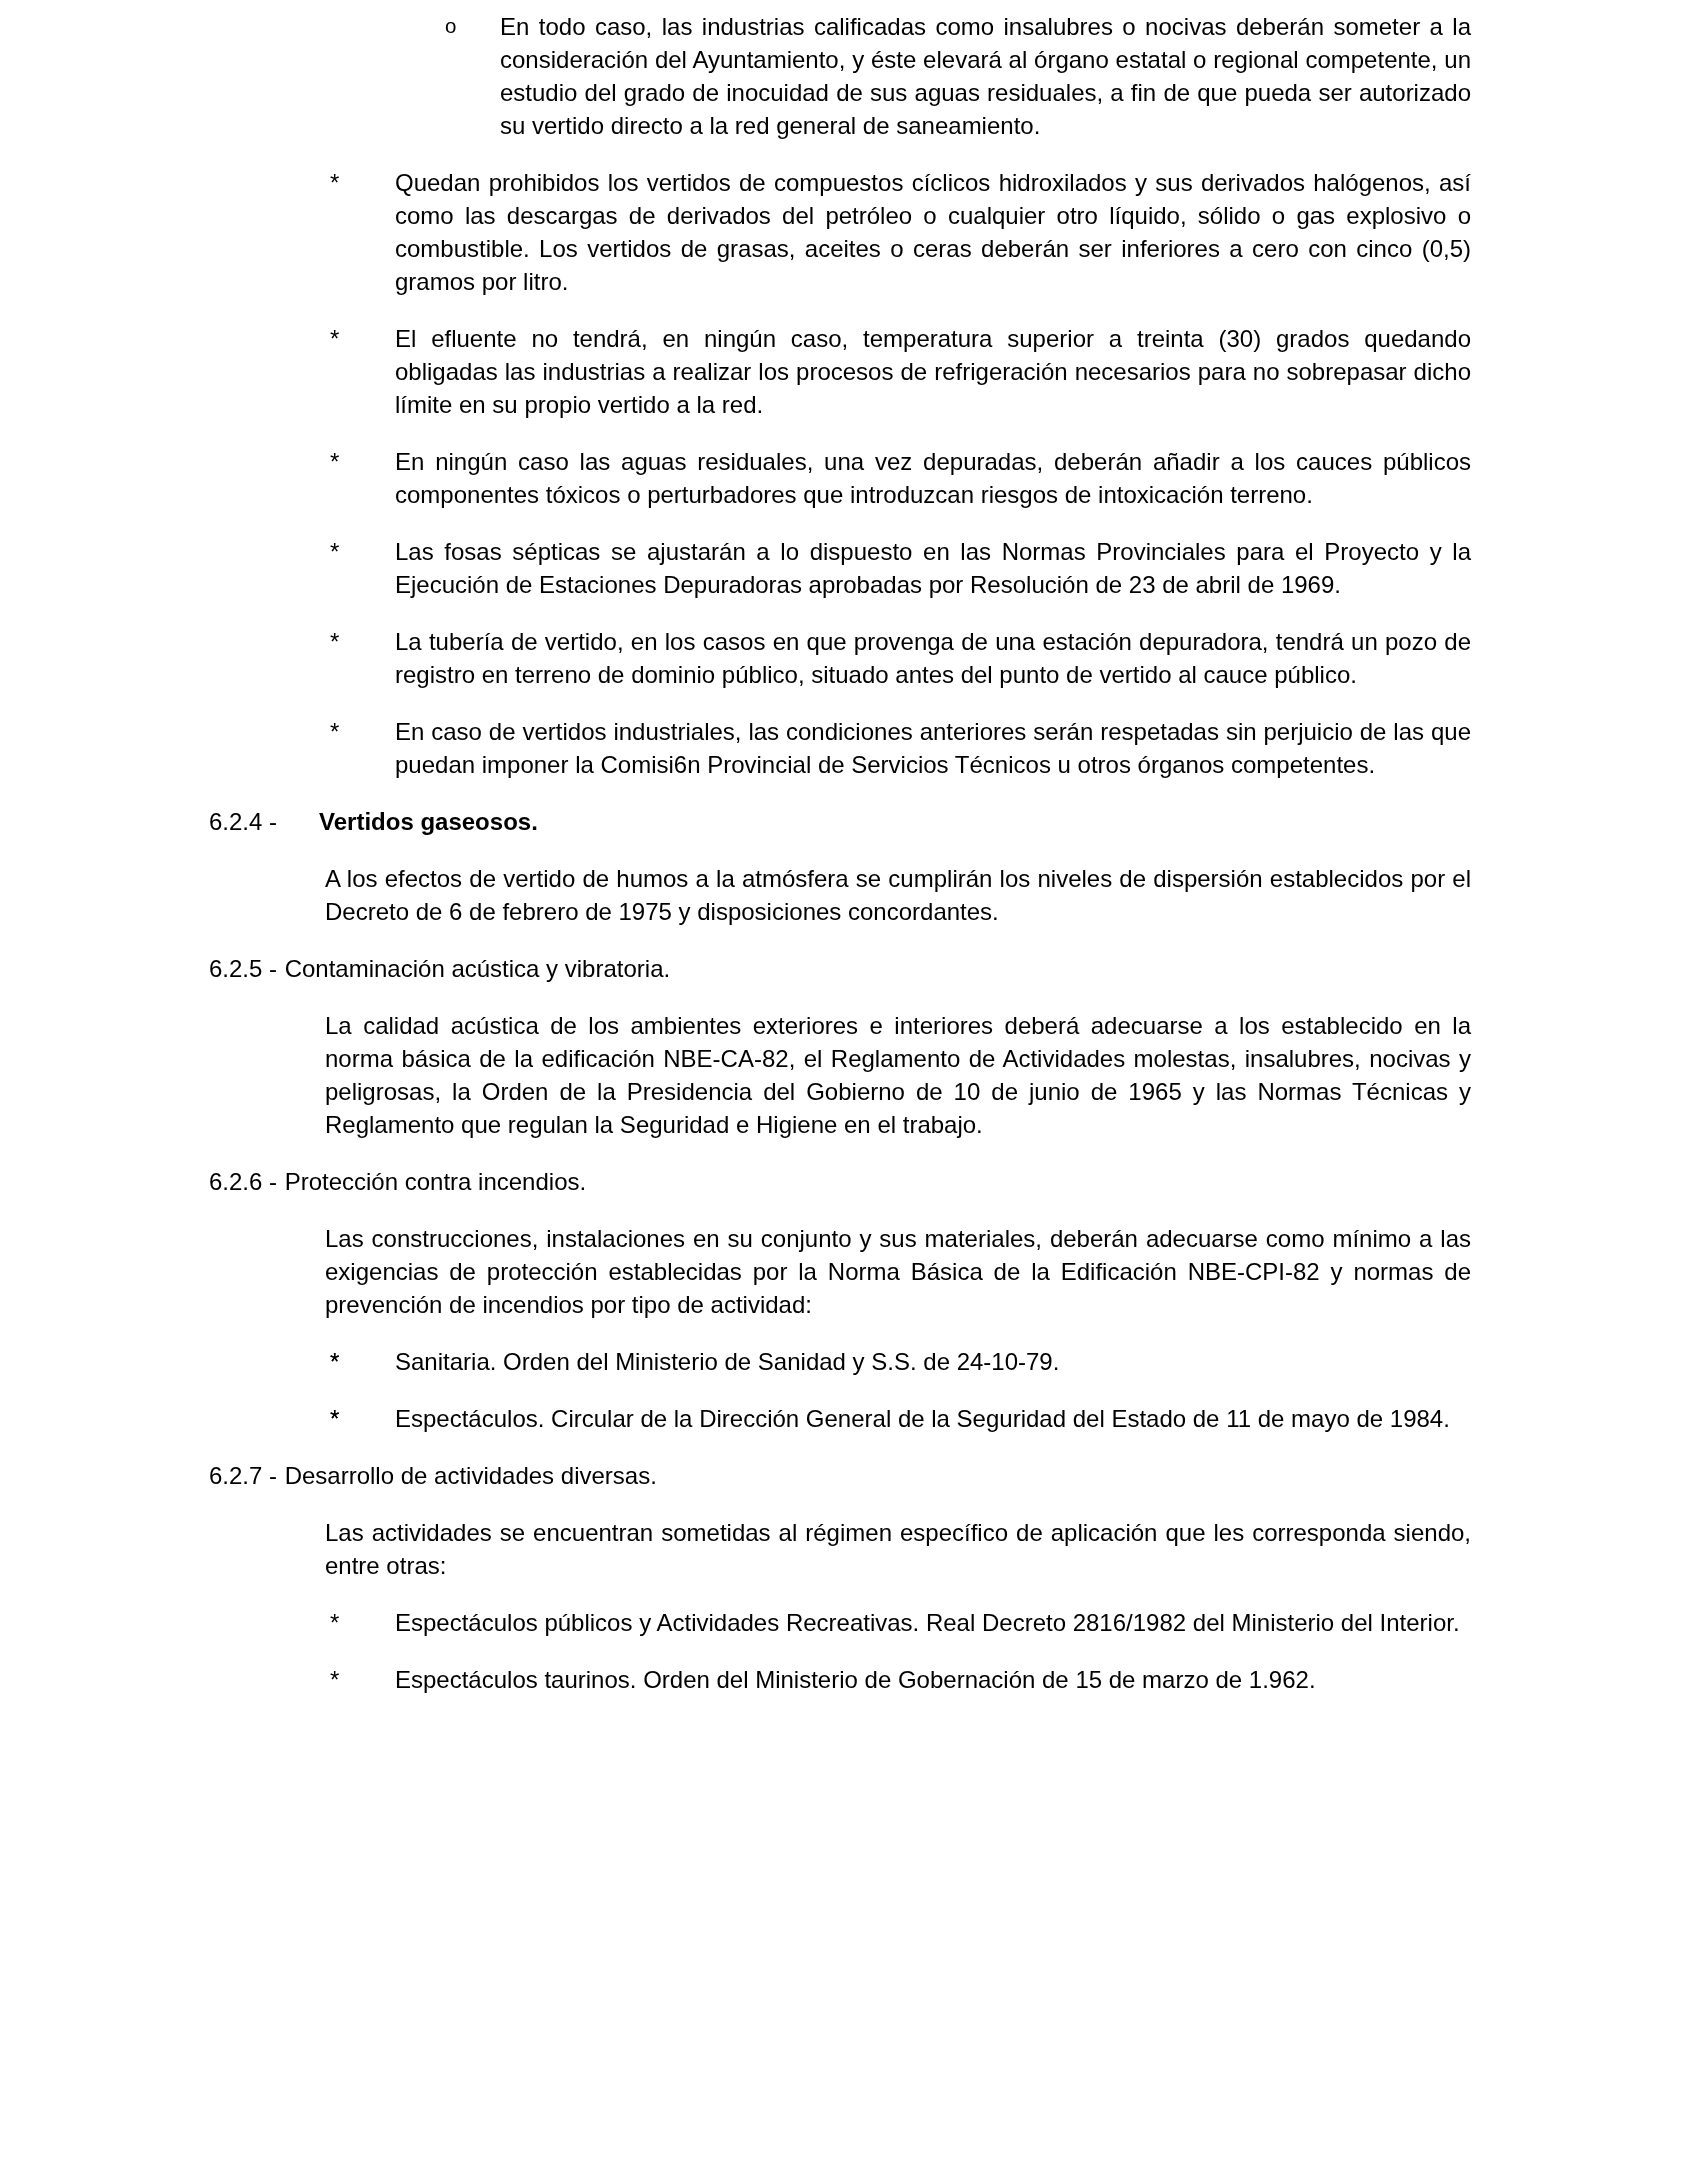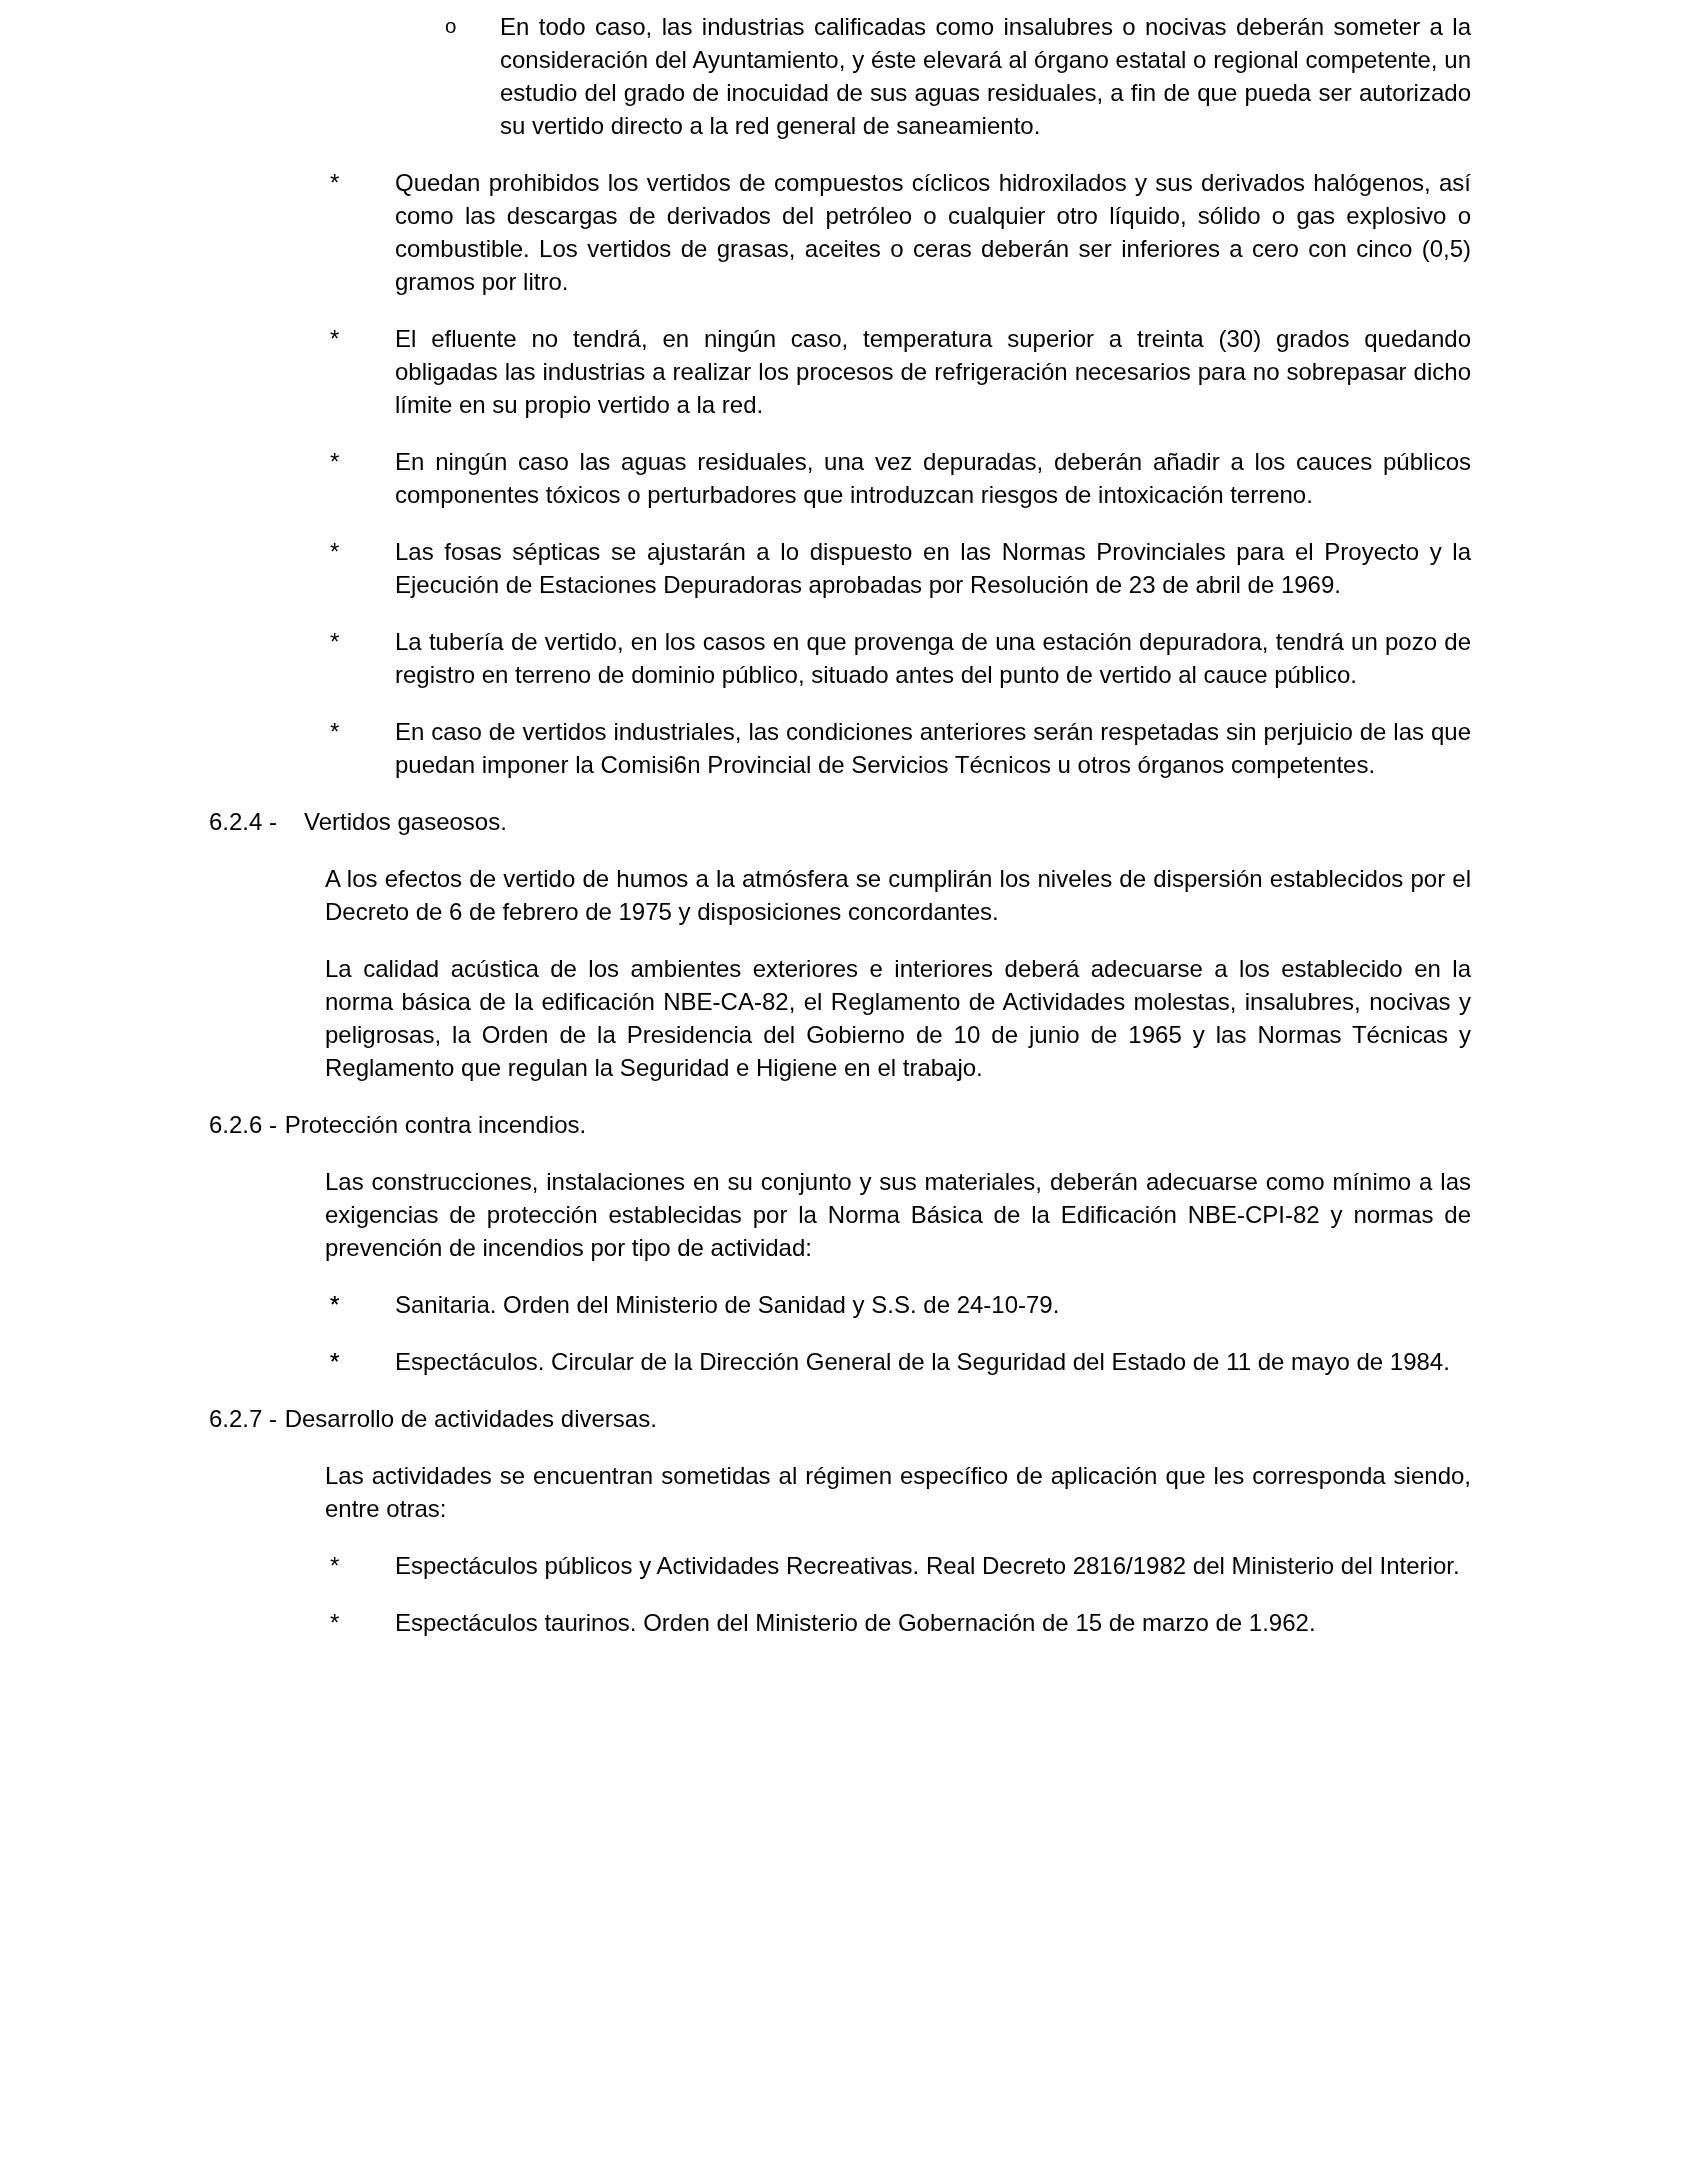--- a/index.html
+++ b/index.html
@@ -20,21 +20,21 @@
     padding-top: 10px;
     overflow: hidden;
   }
   .heading {
     margin-left: 209px;
     margin-right: 217px;
     margin-bottom: 24px;
     white-space: nowrap;
   }
   .heading .h-label { margin-left: 7.6px; }
-  .heading.tabbed .h-label { margin-left: 27px; }
+  .heading.tabbed .h-label { margin-left: 42px; font-weight: bold; }
   .para {
     margin-left: 325px;
     margin-right: 217px;
     margin-bottom: 24px;
     text-align: justify;
   }
   .li {
     position: relative;
     margin-bottom: 24px;
     text-align: justify;
@@ -66,20 +66,21 @@
   <div id="content">
       <div class="li li-circle"><span class="bullet">o</span><span class="li-text">En todo caso, las industrias calificadas como insalubres o nocivas deberán someter a la consideración del Ayuntamiento, y éste elevará al órgano estatal o regional competente, un estudio del grado de inocuidad de sus aguas residuales, a fin de que pueda ser autorizado su vertido directo a la red general de saneamiento.</span></div>
       <div class="li li-star"><span class="bullet">*</span><span class="li-text">Quedan prohibidos los vertidos de compuestos cíclicos hidroxilados y sus derivados halógenos, así como las descargas de derivados del petróleo o cualquier otro líquido, sólido o gas explosivo o combustible. Los vertidos de grasas, aceites o ceras deberán ser inferiores a cero con cinco (0,5) gramos por litro.</span></div>
       <div class="li li-star"><span class="bullet">*</span><span class="li-text">El efluente no tendrá, en ningún caso, temperatura superior a treinta (30) grados quedando obligadas las industrias a realizar los procesos de refrigeración necesarios para no sobrepasar dicho límite en su propio vertido a la red.</span></div>
       <div class="li li-star"><span class="bullet">*</span><span class="li-text">En ningún caso las aguas residuales, una vez depuradas, deberán añadir a los cauces públicos componentes tóxicos o perturbadores que introduzcan riesgos de intoxicación terreno.</span></div>
       <div class="li li-star"><span class="bullet">*</span><span class="li-text">Las fosas sépticas se ajustarán a lo dispuesto en las Normas Provinciales para el Proyecto y la Ejecución de Estaciones Depuradoras aprobadas por Resolución de 23 de abril de 1969.</span></div>
       <div class="li li-star"><span class="bullet">*</span><span class="li-text">La tubería de vertido, en los casos en que provenga de una estación depuradora, tendrá un pozo de registro en terreno de dominio público, situado antes del punto de vertido al cauce público.</span></div>
       <div class="li li-star"><span class="bullet">*</span><span class="li-text">En caso de vertidos industriales, las condiciones anteriores serán respetadas sin perjuicio de las que puedan imponer la Comisi6n Provincial de Servicios Técnicos u otros órganos competentes.</span></div>
       <div class="heading tabbed"><span class="h-num">6.2.4 -</span><span class="h-label">Vertidos gaseosos.</span></div>
       <div class="para">A los efectos de vertido de humos a la atmósfera se cumplirán los niveles de dispersión establecidos por el Decreto de 6 de febrero de 1975 y disposiciones concordantes.</div>
+      <div class="heading"><span class="h-num">6.2.5 -</span><span class="h-label">Contaminación acústica y vibratoria.</span></div>
       <div class="para">La calidad acústica de los ambientes exteriores e interiores deberá adecuarse a los establecido en la norma básica de la edificación NBE-CA-82, el Reglamento de Actividades molestas, insalubres, nocivas y peligrosas, la Orden de la Presidencia del Gobierno de 10 de junio de 1965 y las Normas Técnicas y Reglamento que regulan la Seguridad e Higiene en el trabajo.</div>
       <div class="heading"><span class="h-num">6.2.6 -</span><span class="h-label">Protección contra incendios.</span></div>
       <div class="para">Las construcciones, instalaciones en su conjunto y sus materiales, deberán adecuarse como mínimo a las exigencias de protección establecidas por la Norma Básica de la Edificación NBE-CPI-82 y normas de prevención de incendios por tipo de actividad:</div>
       <div class="li li-star"><span class="bullet">*</span></div>
       <div class="li li-star"><span class="bullet">*</span><span class="li-text">Sanitaria. Orden del Ministerio de Sanidad y S.S. de 24-10-79.</span></div>
       <div class="li li-star"><span class="bullet">*</span></div>
       <div class="li li-star"><span class="bullet">*</span><span class="li-text">Espectáculos. Circular de la Dirección General de la Seguridad del Estado de 11 de mayo de 1984.</span></div>
       <div class="heading"><span class="h-num">6.2.7 -</span><span class="h-label">Desarrollo de actividades diversas.</span></div>
       <div class="para">Las actividades se encuentran sometidas al régimen específico de aplicación que les corresponda siendo, entre otras:</div>
       <div class="li li-star"><span class="bullet">*</span><span class="li-text">Espectáculos públicos y Actividades Recreativas. Real Decreto 2816/1982 del Ministerio del Interior.</span></div>

